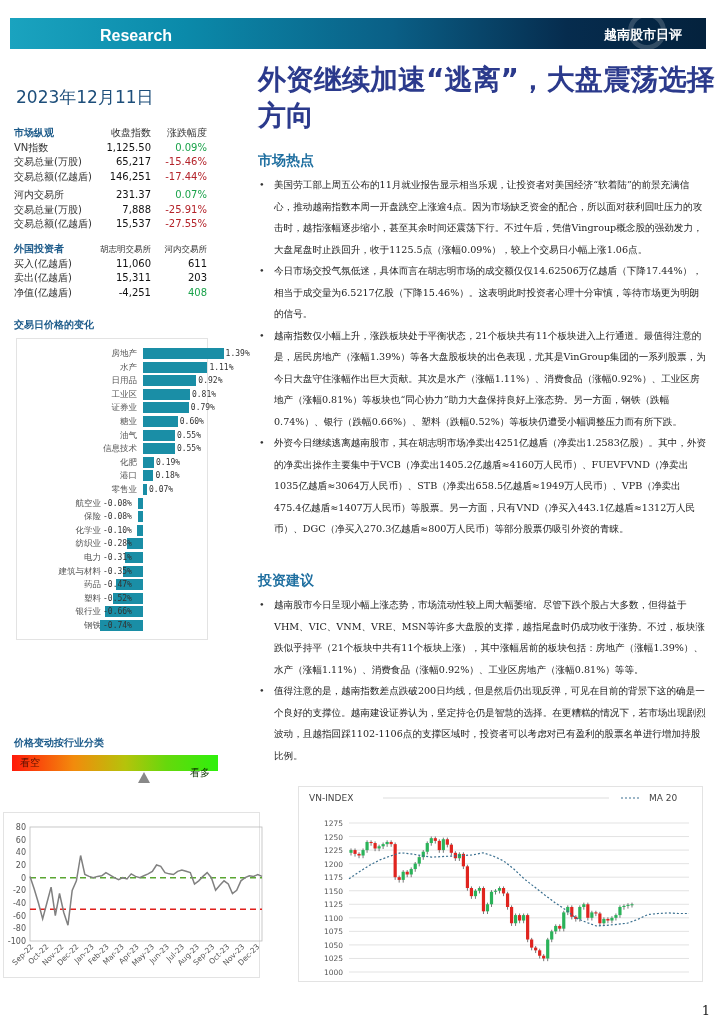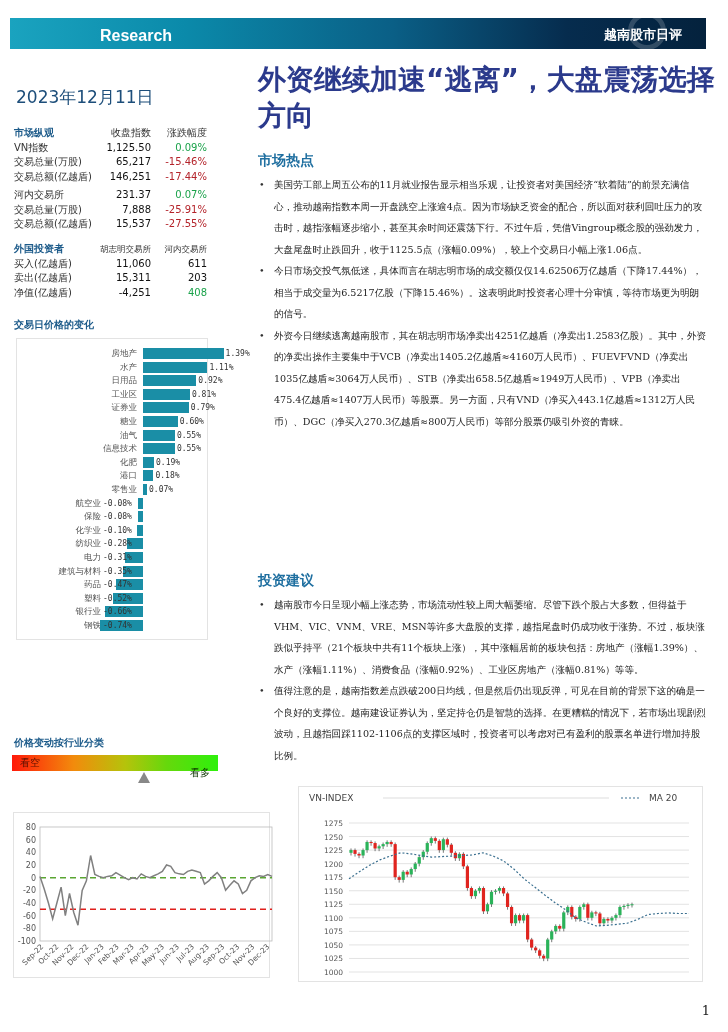--- a/index.html
+++ b/index.html
@@ -235,21 +235,21 @@
     </div>
   </div>
 
 <div class="section-label" style="top:736px;">价格变动按行业分类</div>
 <div class="gauge">
   <span class="l">看空</span>
   <span class="r">看多</span>
 </div>
 <div class="gauge-pointer"></div>
 
-<div class="chart-box" style="left:13px; top:812px; width:257px; height:166px;">
+<div class="chart-box" style="left:3px; top:812px; width:257px; height:166px;">
   <svg id="breadth-svg" width="273" height="166">
       <rect x="26" y="14" width="232" height="114" fill="none" stroke="#bbb" stroke-width="0.8"></rect>
       <text x="22" y="17" font-size="8" fill="#555" text-anchor="end" font-family="DejaVu Sans, sans-serif">80</text>
       <text x="22" y="29.666666666666664" font-size="8" fill="#555" text-anchor="end" font-family="DejaVu Sans, sans-serif">60</text>
       <text x="22" y="42.33333333333333" font-size="8" fill="#555" text-anchor="end" font-family="DejaVu Sans, sans-serif">40</text>
       <text x="22" y="55" font-size="8" fill="#555" text-anchor="end" font-family="DejaVu Sans, sans-serif">20</text>
       <text x="22" y="67.66666666666666" font-size="8" fill="#555" text-anchor="end" font-family="DejaVu Sans, sans-serif">0</text>
       <text x="22" y="80.33333333333334" font-size="8" fill="#555" text-anchor="end" font-family="DejaVu Sans, sans-serif">-20</text>
       <text x="22" y="93" font-size="8" fill="#555" text-anchor="end" font-family="DejaVu Sans, sans-serif">-40</text>
       <text x="22" y="105.66666666666667" font-size="8" fill="#555" text-anchor="end" font-family="DejaVu Sans, sans-serif">-60</text>
@@ -450,20 +450,21 @@
       <line x1="332.9929577464789" x2="332.9929577464789" y1="115.64727272727272" y2="120.52363636363636" stroke="#555" stroke-width="0.8"></line>
       <rect x="331.3929577464789" y="117.27272727272727" width="3.2" height="1" fill="#2bb35a"></rect>
       <polyline points="50,91.80727272727273 60.303030303030305,84.76363636363637 70.60606060606061,78.26181818181817 80.9090909090909,72.84363636363636 91.21212121212122,69.0509090909091 101.51515151515152,65.8 111.81818181818181,66.88363636363636 122.12121212121212,68.5090909090909 132.42424242424244,70.13454545454545 142.72727272727275,69.59272727272727 153.03030303030303,69.0509090909091 163.33333333333331,68.5090909090909 173.63636363636363,67.96727272727273 183.93939393939394,65.8 194.24242424242425,69.0509090909091 204.54545454545453,73.92727272727272 214.84848484848484,82.05454545454546 225.15151515151516,91.80727272727273 235.45454545454547,99.93454545454546 245.75757575757575,108.06181818181818 256.06060606060606,115.64727272727272 266.3636363636364,122.69090909090909 276.66666666666663,130.8181818181818 286.969696969697,135.15272727272725 297.27272727272725,138.94545454545454 307.57575757575756,138.40363636363637 317.8787878787879,137.32 328.1818181818182,136.23636363636365 338.4848484848485,132.44363636363636 348.7878787878788,127.56727272727272 359.09090909090907,126.48363636363636 369.3939393939394,125.94181818181818 379.6969696969697,126.48363636363636 390,126.48363636363636" fill="none" stroke="#3a6f8f" stroke-width="1.2" stroke-dasharray="2,2"></polyline>
     </svg>
 </div>
 
 <div class="section-title" style="top:152px;">市场热点</div>
 <div class="content" style="top:174px;">
   <div class="bullet">美国劳工部上周五公布的11月就业报告显示相当乐观，让投资者对美国经济“软着陆”的前景充满信心，推动越南指数本周一开盘跳空上涨逾4点。因为市场缺乏资金的配合，所以面对获利回吐压力的攻击时，越指涨幅逐步缩小，甚至其余时间还震荡下行。不过午后，凭借Vingroup概念股的强劲发力，大盘尾盘时止跌回升，收于1125.5点（涨幅0.09%），较上个交易日小幅上涨1.06点。</div>
   <div class="bullet">今日市场交投气氛低迷，具体而言在胡志明市场的成交额仅仅14.62506万亿越盾（下降17.44%），相当于成交量为6.5217亿股（下降15.46%）。这表明此时投资者心理十分审慎，等待市场更为明朗的信号。</div>
+  <div class="bullet">越南指数仅小幅上升，涨跌板块处于平衡状态，21个板块共有11个板块进入上行通道。最值得注意的是，居民房地产（涨幅1.39%）等各大盘股板块的出色表现，尤其是VinGroup集团的一系列股票，为今日大盘守住涨幅作出巨大贡献。其次是水产（涨幅1.11%）、消费食品（涨幅0.92%）、工业区房地产（涨幅0.81%）等板块也“同心协力”助力大盘保持良好上涨态势。另一方面，钢铁（跌幅0.74%）、银行（跌幅0.66%）、塑料（跌幅0.52%）等板块仍遭受小幅调整压力而有所下跌。</div>
   <div class="bullet">外资今日继续逃离越南股市，其在胡志明市场净卖出4251亿越盾（净卖出1.2583亿股）。其中，外资的净卖出操作主要集中于VCB（净卖出1405.2亿越盾≈4160万人民币）、FUEVFVND（净卖出1035亿越盾≈3064万人民币）、STB（净卖出658.5亿越盾≈1949万人民币）、VPB（净卖出475.4亿越盾≈1407万人民币）等股票。另一方面，只有VND（净买入443.1亿越盾≈1312万人民币）、DGC（净买入270.3亿越盾≈800万人民币）等部分股票仍吸引外资的青睐。</div>
 </div>
 
 <div class="section-title" style="top:572px;">投资建议</div>
 <div class="content" style="top:594px;">
   <div class="bullet">越南股市今日呈现小幅上涨态势，市场流动性较上周大幅萎缩。尽管下跌个股占大多数，但得益于VHM、VIC、VNM、VRE、MSN等许多大盘股的支撑，越指尾盘时仍成功收于涨势。不过，板块涨跌似乎持平（21个板块中共有11个板块上涨），其中涨幅居前的板块包括：房地产（涨幅1.39%）、水产（涨幅1.11%）、消费食品（涨幅0.92%）、工业区房地产（涨幅0.81%）等等。</div>
   <div class="bullet">值得注意的是，越南指数差点跌破200日均线，但是然后仍出现反弹，可见在目前的背景下这的确是一个良好的支撑位。越南建设证券认为，坚定持仓仍是智慧的选择。在更糟糕的情况下，若市场出现剧烈波动，且越指回踩1102-1106点的支撑区域时，投资者可以考虑对已有盈利的股票名单进行增加持股比例。</div>
 </div>
 
 <div class="page-no">1</div>

